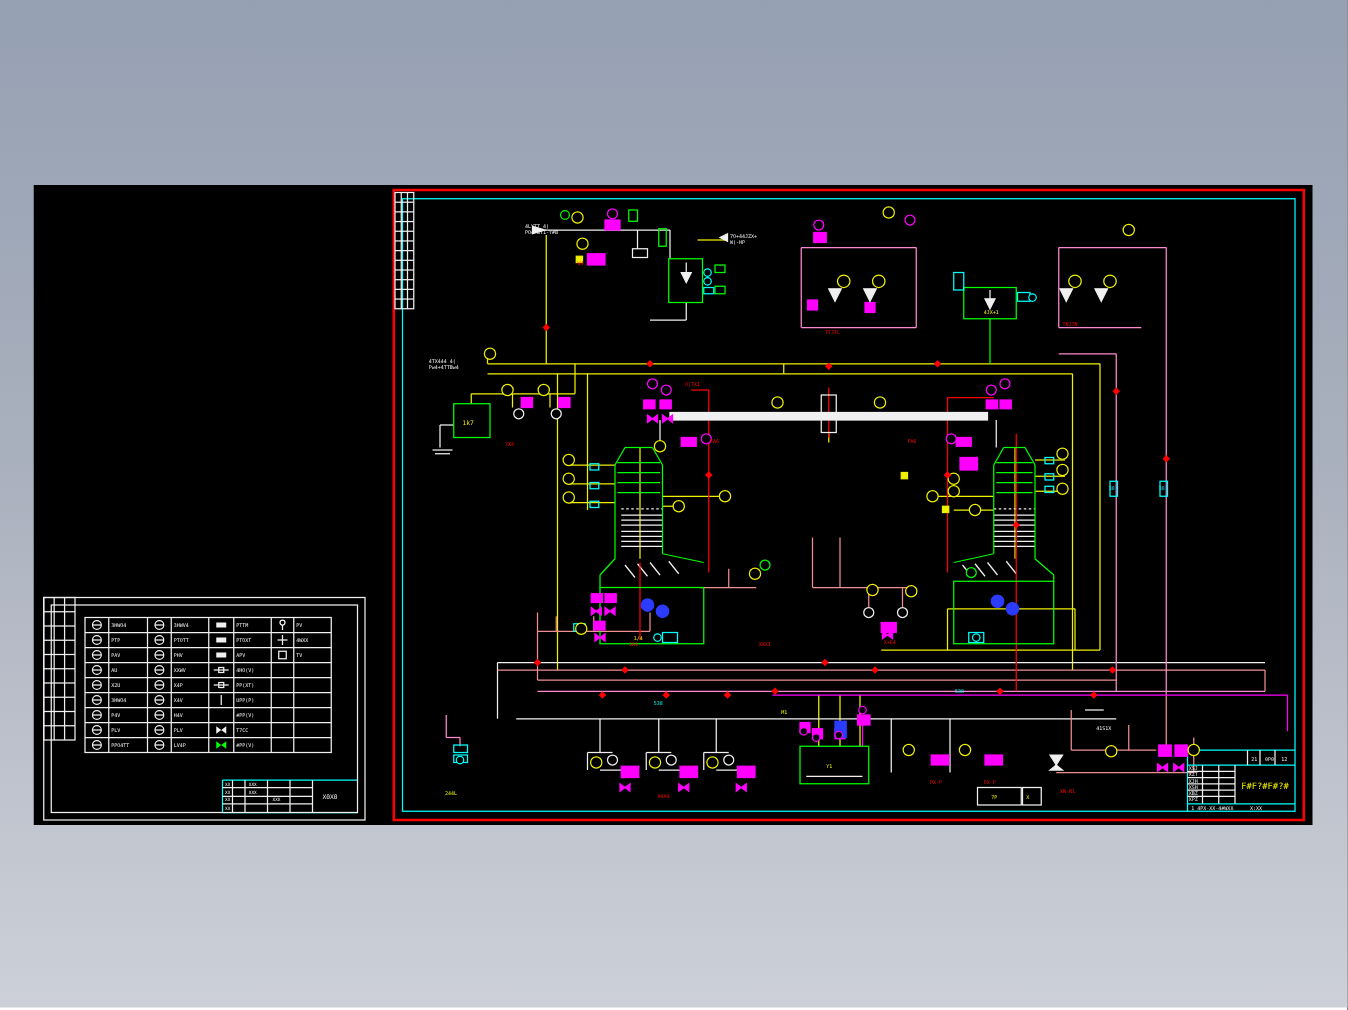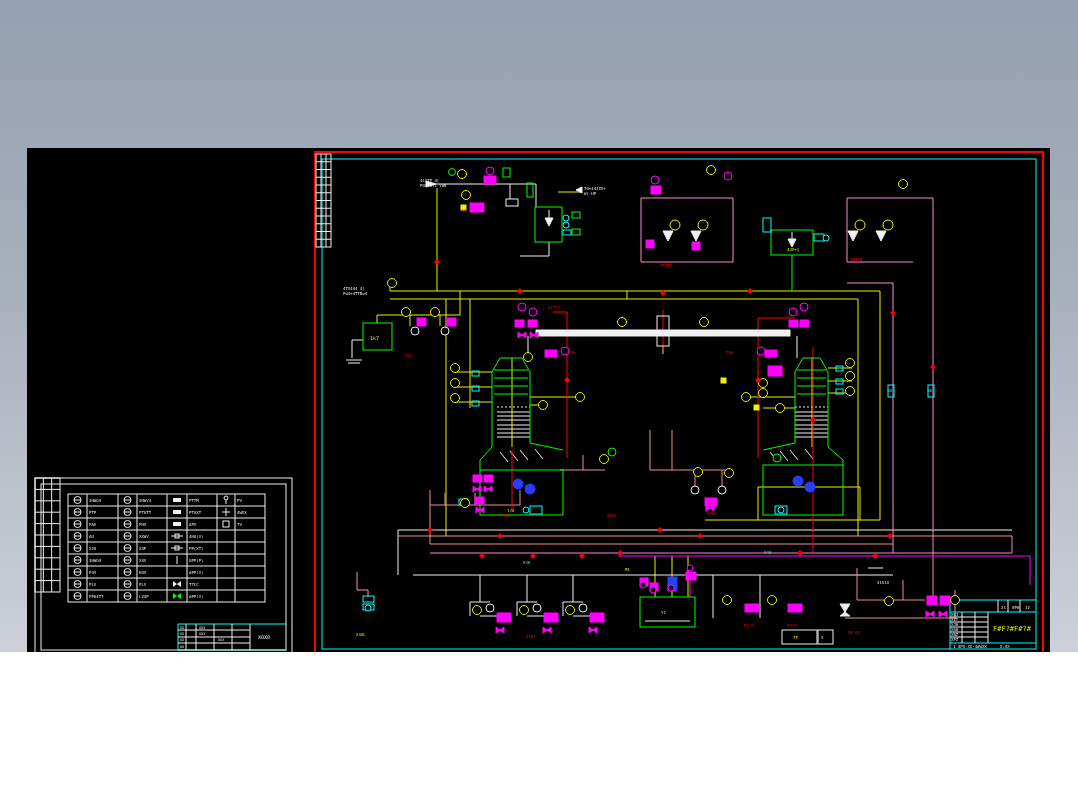--- a/index.html
+++ b/index.html
@@ -1,16 +1,16 @@
 <!DOCTYPE html>
 <html><head>
 <meta charset="utf-8">
 <style>
   html,body{margin:0;padding:0;}
-  .page{position:relative;width:1078px;height:652px;overflow:hidden;
+  .page{position:relative;width:1078px;height:806px;overflow:hidden;
         background:linear-gradient(180deg,#95a0b2 0%,#a9b0bd 45%,#cdd0d8 100%);
         font-family:"DejaVu Sans Mono",monospace;text-decoration:underline;}
   .canvas{position:absolute;left:27px;top:148px;width:1023px;height:512px;background:#000;}
   svg{position:absolute;left:0;top:0;}
   text{font-family:"DejaVu Sans Mono",monospace;}
 </style>
 </head>
 <body>
 <div class="page">
   <div class="canvas"></div>

